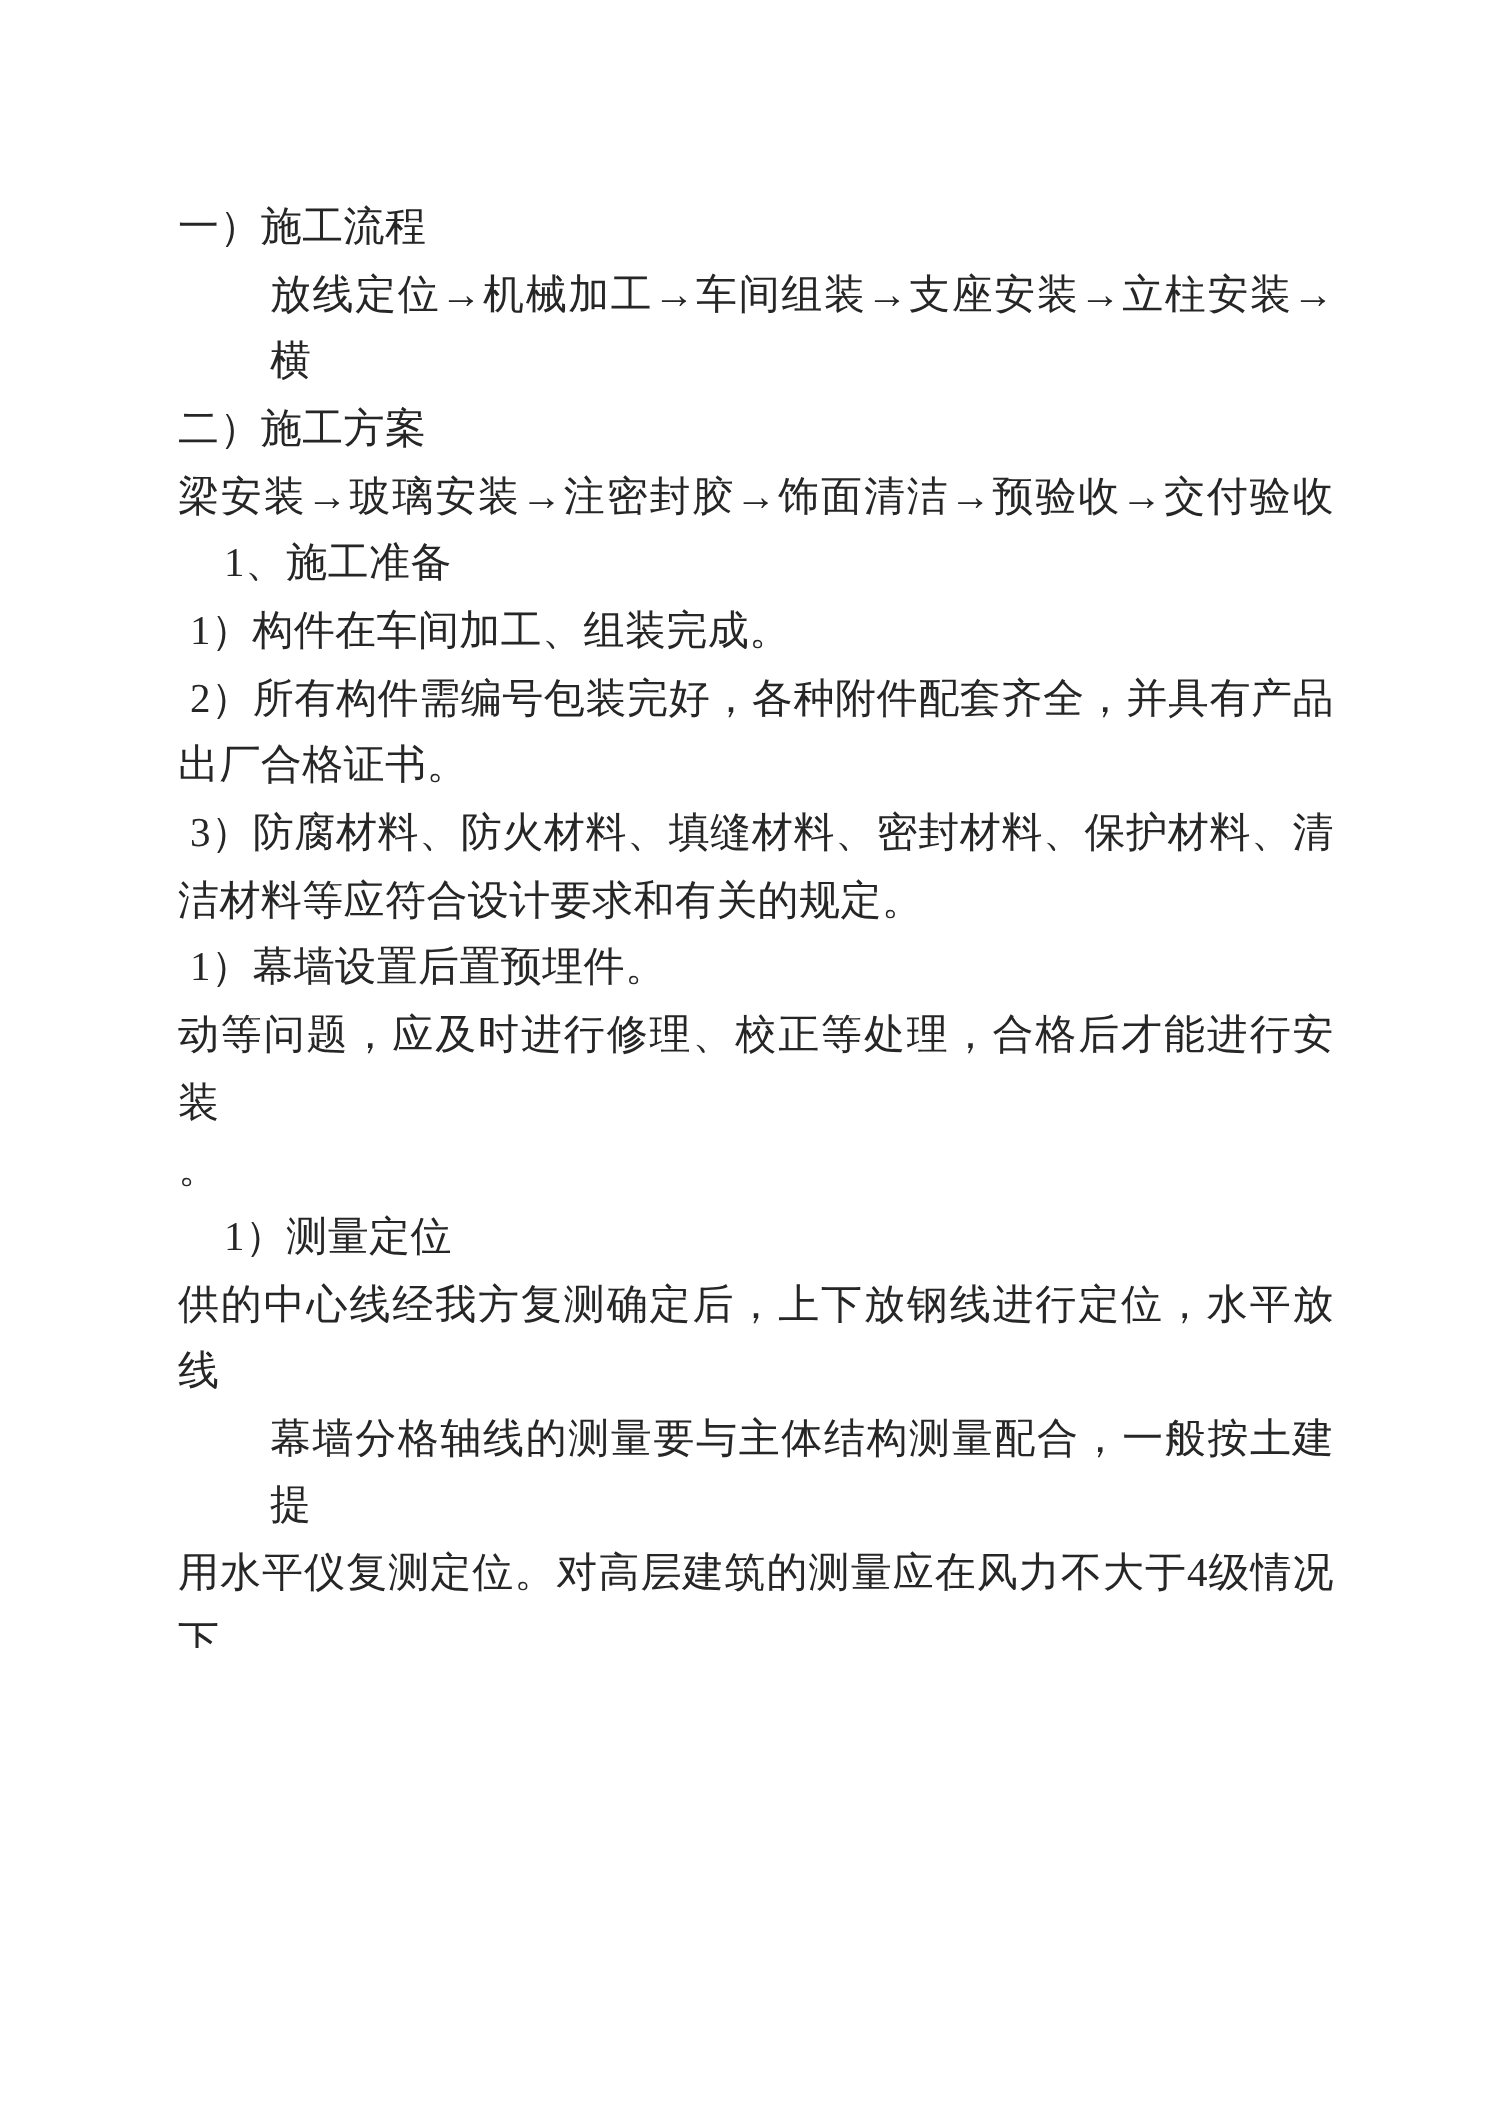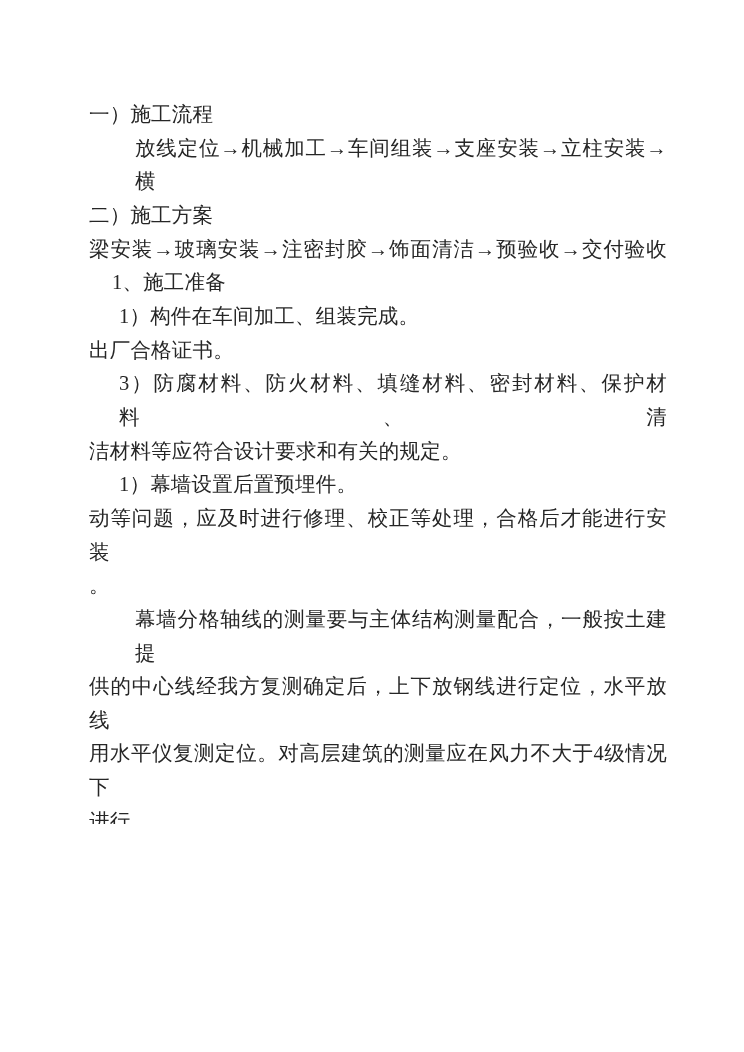--- a/index.html
+++ b/index.html
@@ -33,40 +33,42 @@
   .j {
     white-space: normal;
     text-align: justify;
     text-align-last: justify;
   }
   
   .i1 { padding-left: 23px; }
   
   .i2 { padding-left: 46px; }
   
-  .it { padding-left: 6px; margin-left: 24px; }
+  .it { padding-left: 6px; }
 </style>
 </head>
 <body>
 
 <div class="page">
   <div class="textblock">
     <div class="line">一）施工流程</div>
     <div class="line i2 j">放线定位→机械加工→车间组装→支座安装→立柱安装→横</div>
     <div class="line">二）施工方案</div>
     <div class="line j">梁安装→玻璃安装→注密封胶→饰面清洁→预验收→交付验收</div>
     <div class="line i1">1、施工准备</div>
     <div class="line it">1）构件在车间加工、组装完成。</div>
+    <div class="line it j">2）所有构件需编号包装完好，各种附件配套齐全，并具有产品</div>
     <div class="line">出厂合格证书。</div>
     <div class="line it j">3）防腐材料、防火材料、填缝材料、密封材料、保护材料、清</div>
     <div class="line">洁材料等应符合设计要求和有关的规定。</div>
     <div class="line it">1）幕墙设置后置预埋件。</div>
     <div class="line j">动等问题，应及时进行修理、校正等处理，合格后才能进行安装</div>
     <div class="line">。</div>
+    <div class="line i1">1）测量定位</div>
+    <div class="line j">供的中心线经我方复测确定后，上下放钢线进行定位，水平放线</div>
     <div class="line i2 j">幕墙分格轴线的测量要与主体结构测量配合，一般按土建提</div>
-    <div class="line j">供的中心线经我方复测确定后，上下放钢线进行定位，水平放线</div>
     <div class="line j">用水平仪复测定位。对高层建筑的测量应在风力不大于4级情况下</div>
     <div class="line">进行。</div>
     <div class="line i1">2）后置预埋件安装</div>
     <div class="line j">不应大于设计设置10mm；铁件安装位置与设计位置的偏差不应</div>
 
   </div>
 </div>
 
 </body></html>

